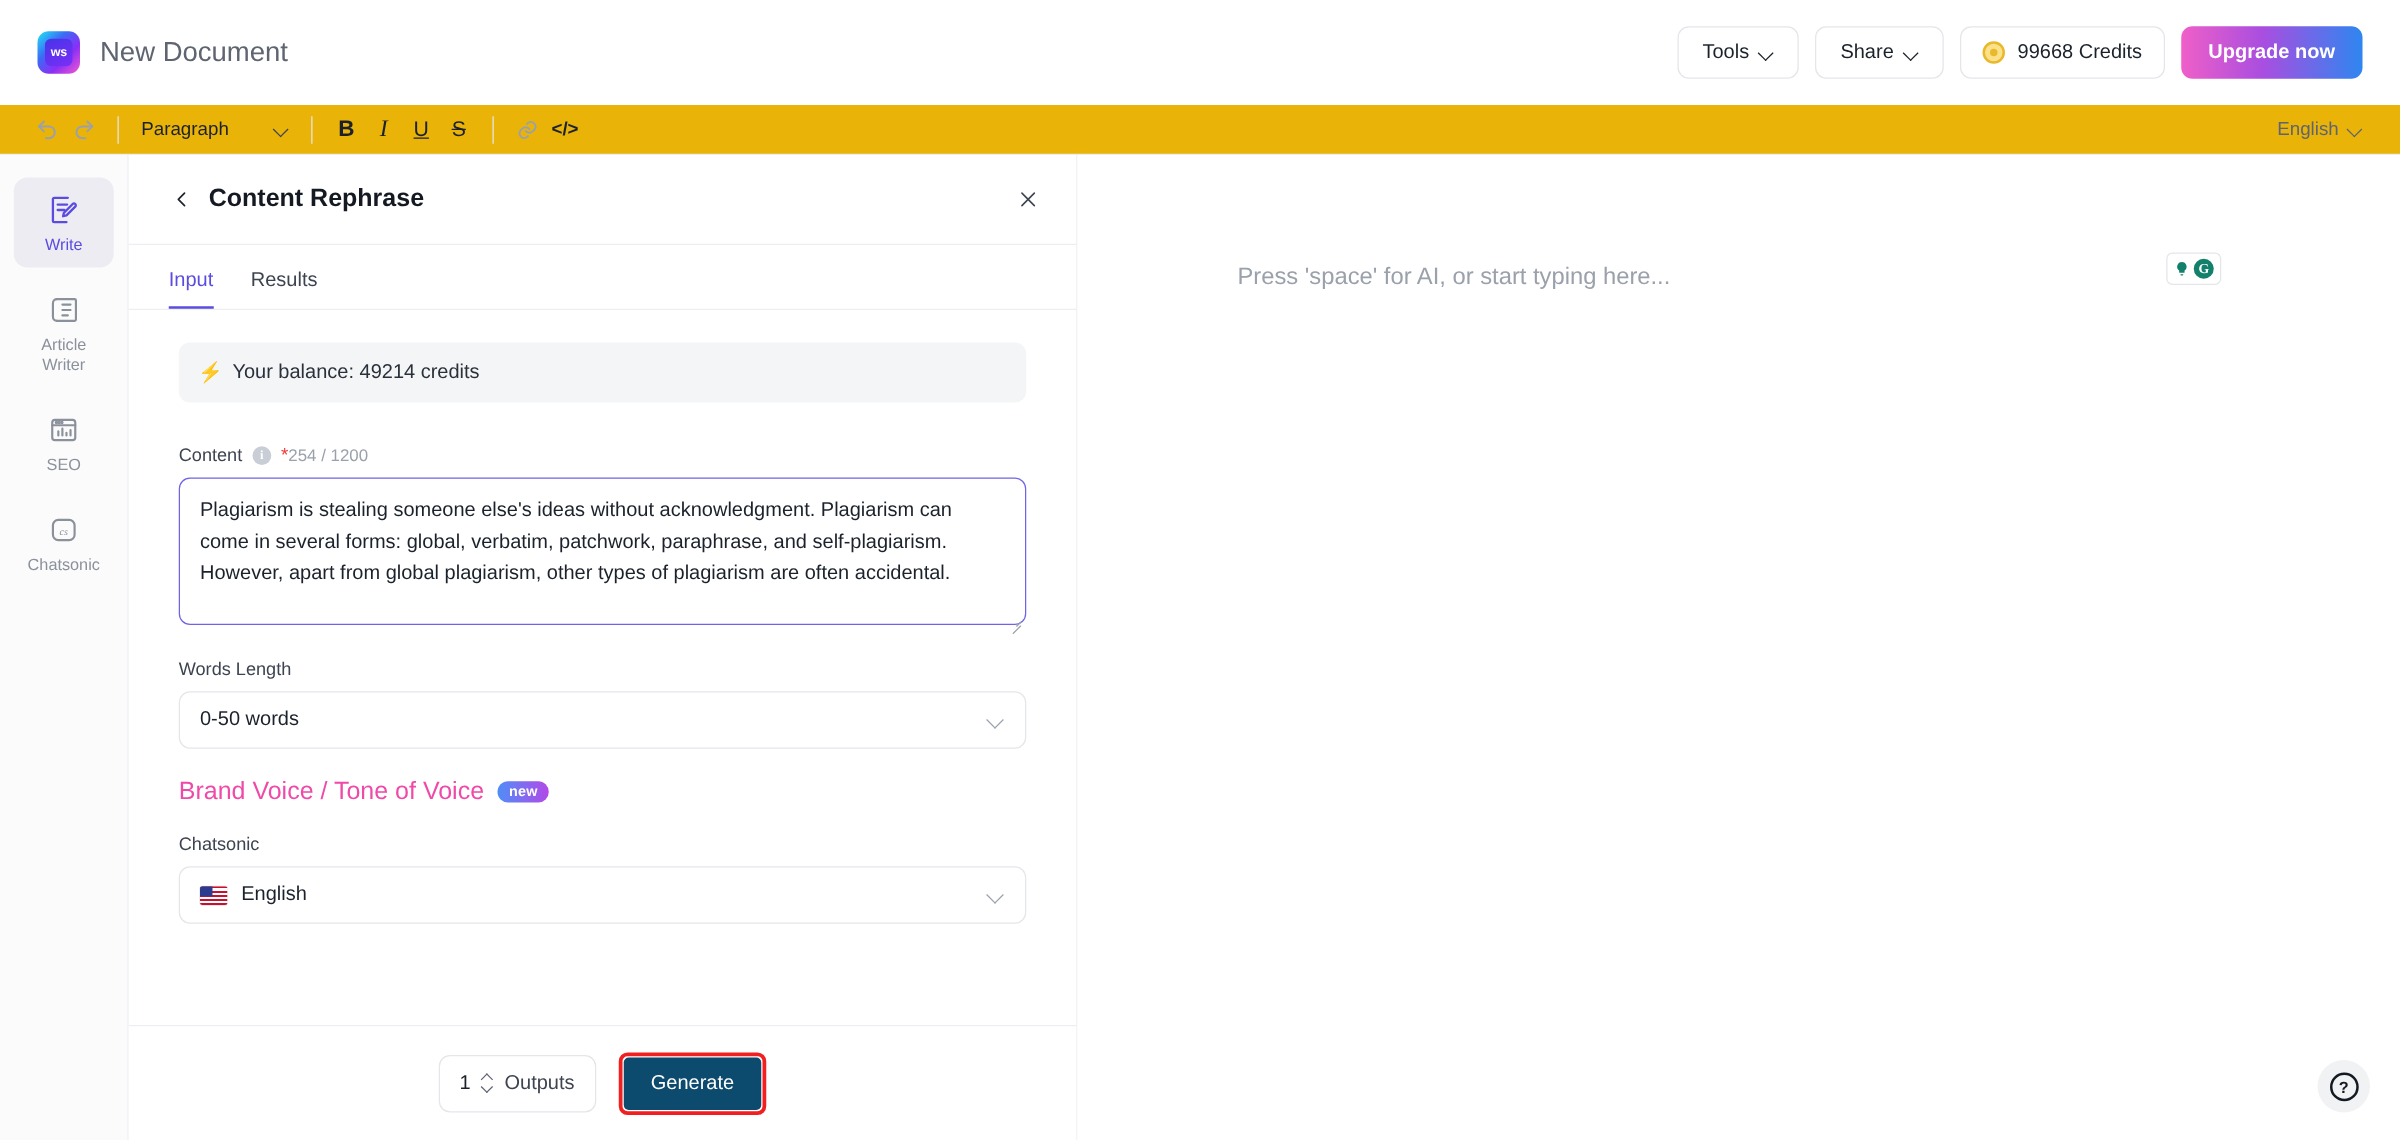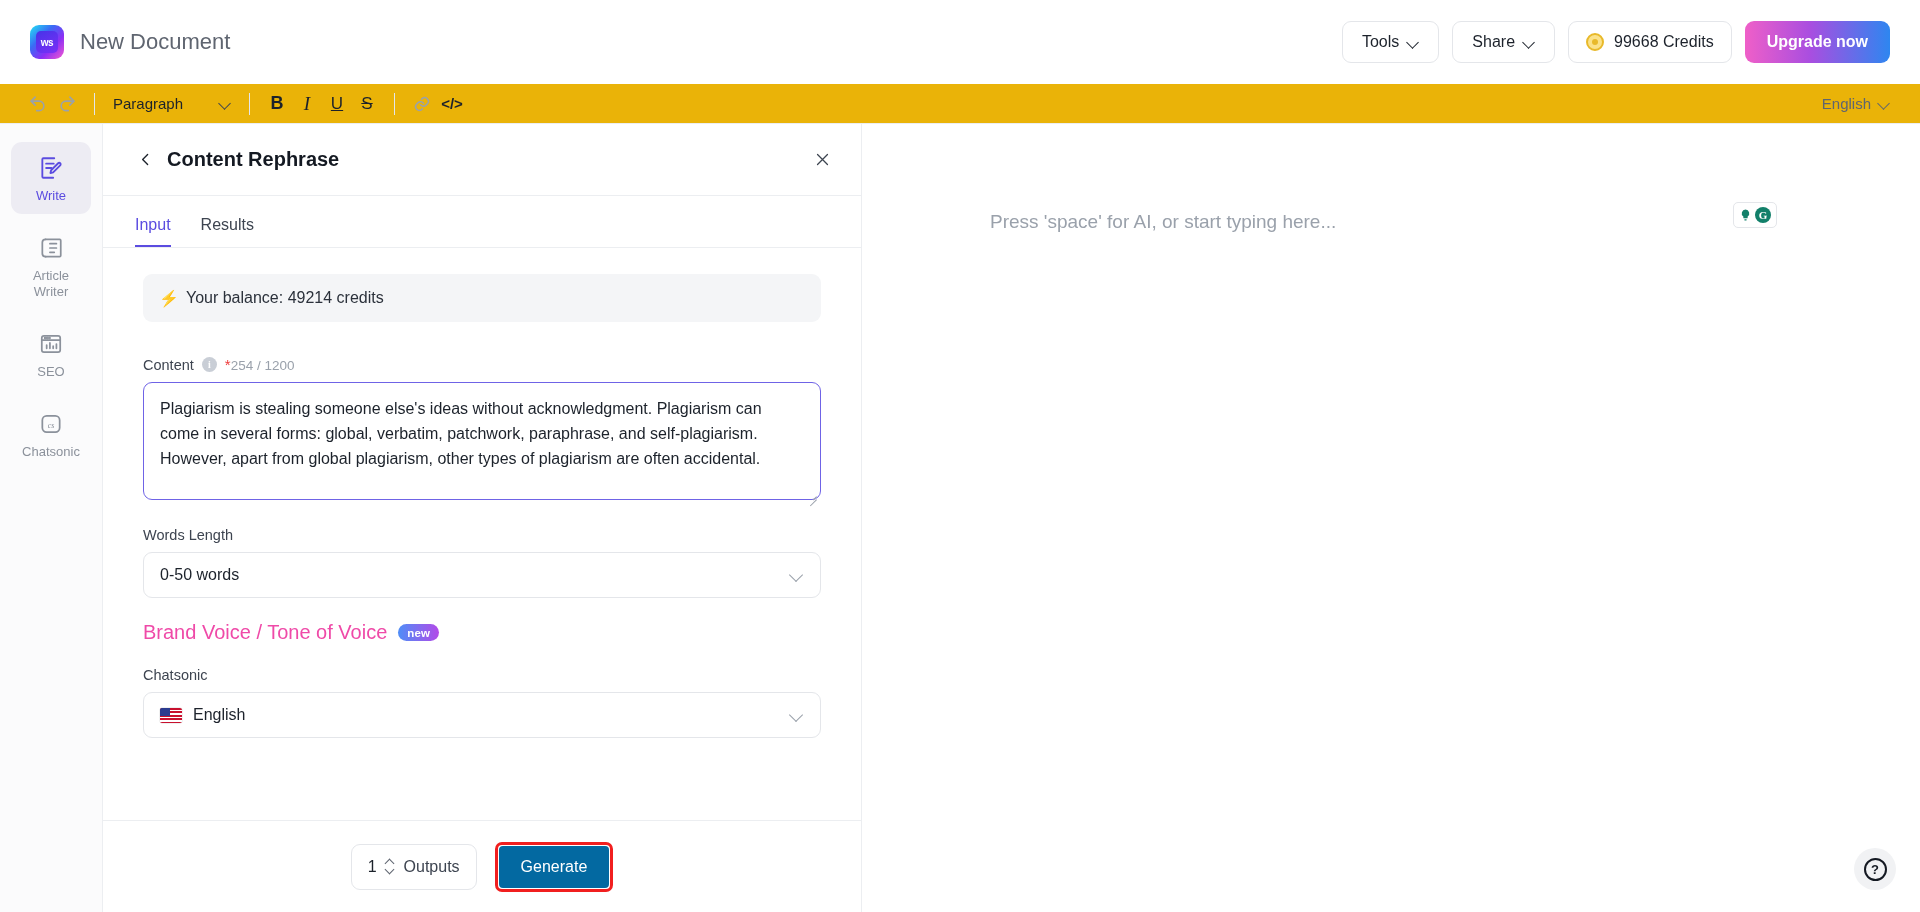--- a/index.html
+++ b/index.html
@@ -204,21 +204,21 @@
   .spin i.dn::before { border:0; border-right:1.4px solid currentColor; border-bottom:1.4px solid currentColor; top:-2px; }
   .step-unit { font-size: 16px; color: #3d4450; }
 
   .gen-wrap { position: relative; padding: 4px; }
   .gen-wrap::after {
     content:""; position:absolute; inset:0; border: 3px solid #f11f1f; border-radius: 7px;
     pointer-events:none;
   }
   .btn-generate {
     height: 42px; padding: 0 22px; border: 0; border-radius: 4px;
-    background: #0369a1; color: #fff; font-size: 16px; cursor: pointer;
+    background: #0c4a6e; color: #fff; font-size: 16px; cursor: pointer;
     display:flex; align-items:center;
   }
 
   
   .editor { flex: 1; background: #fff; position: relative; min-width: 0; }
   .editor-placeholder {
     position: absolute; left: 128px; top: 87px;
     font-size: 19px; color: #9aa1ab;
   }
   .gram {

